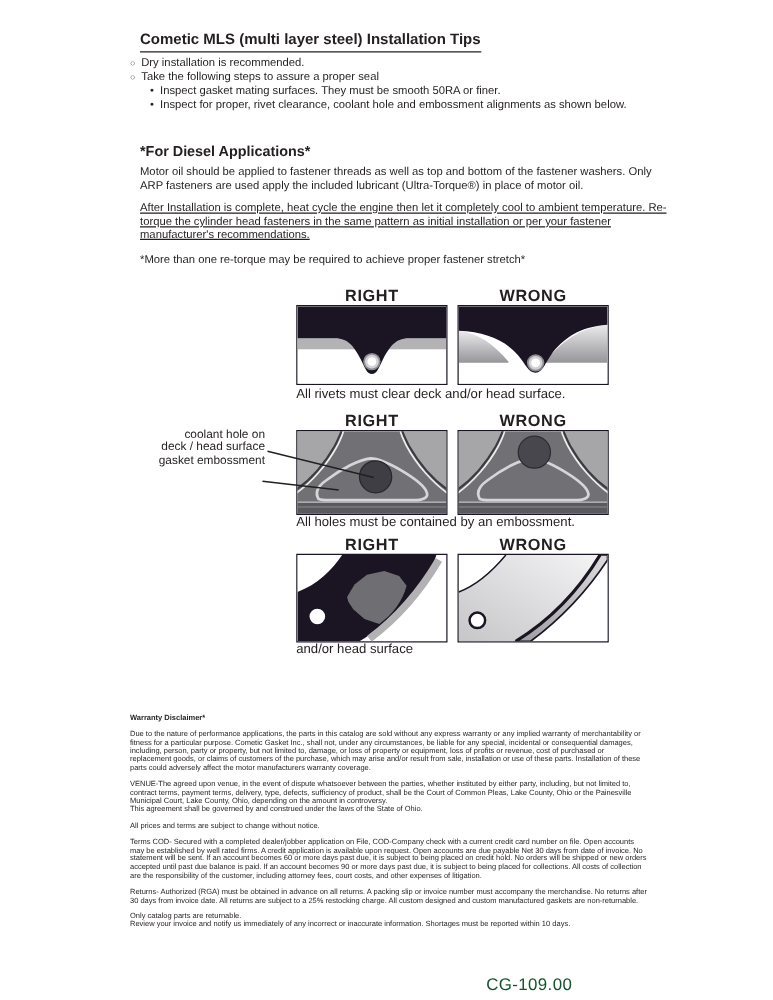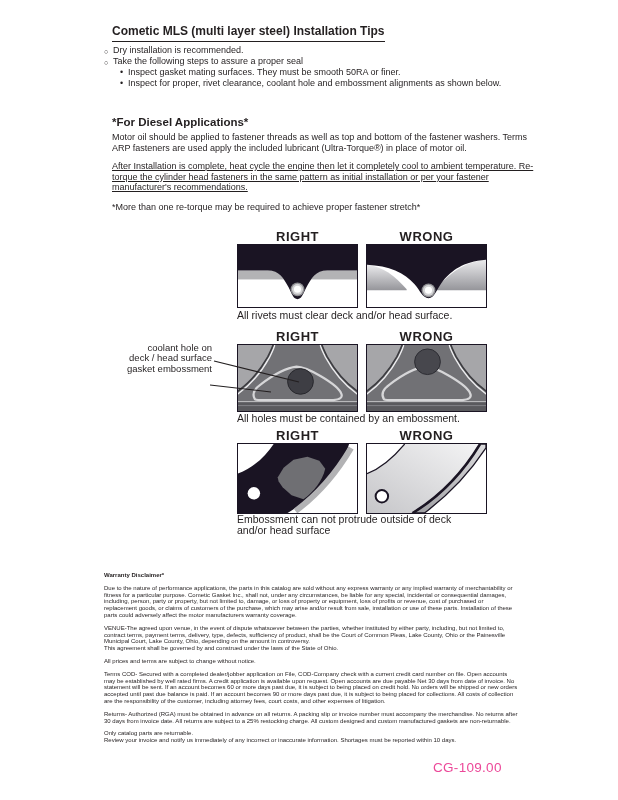--- a/index.html
+++ b/index.html
@@ -19,38 +19,38 @@
   .dbox{width:121px;box-sizing:border-box;border:1.6px solid #1a1423;background:#fff;}
   .dbox svg{display:block;width:100%;height:100%;}
   .caption{font-size:10.5px;line-height:11px;white-space:nowrap;}
   .ann{left:60px;top:343px;width:152px;text-align:right;font-size:9.5px;line-height:10.3px;}
   .ann .ann2{}
   .leader{left:205px;top:340px;}
   .disc{left:104px;top:572px;width:414px;font-size:6px;line-height:6.8px;}
   .disc p{margin:0;}
   .disc p.gap{margin-top:6px;}
   .disc .dh{font-weight:700;margin-bottom:5px;}
-  .pagenum{left:389px;top:760px;font-size:13.5px;color:#ec4899;letter-spacing:.3px;margin-left:44px;}
+  .pagenum{left:389px;top:780px;font-size:13.5px;color:#14532d;letter-spacing:.3px;}
 </style>
 </head>
 <body>
 
 <div class="page">
 
   <div class="abs title">Cometic MLS (multi layer steel) Installation Tips</div>
 
   <div class="abs tips">
     <div class="tip"><span class="mk">○</span><span>Dry installation is recommended.</span></div>
     <div class="tip"><span class="mk">○</span><span>Take the following steps to assure a proper seal</span></div>
     <div class="tip sub"><span class="mk">•</span><span>Inspect gasket mating surfaces.  They must be smooth 50RA or finer.</span></div>
     <div class="tip sub"><span class="mk">•</span><span>Inspect for proper, rivet clearance, coolant hole and embossment alignments as shown below.</span></div>
   </div>
 
   <div class="abs h2">*For Diesel Applications*</div>
-  <div class="abs body-p" style="top:132px;">Motor oil should be applied to fastener threads as well as top and bottom of the fastener washers. Terms ARP fasteners are used apply the included lubricant (Ultra-Torque®) in place of motor oil.</div>
+  <div class="abs body-p" style="top:132px;">Motor oil should be applied to fastener threads as well as top and bottom of the fastener washers. Only ARP fasteners are used apply the included lubricant (Ultra-Torque®) in place of motor oil.</div>
   <div class="abs body-p" style="top:161px;text-decoration:underline;">After Installation is complete, heat cycle the engine then let it completely cool to ambient temperature. Re-torque the cylinder head fasteners in the same pattern as initial installation or per your fastener manufacturer's recommendations.</div>
   <div class="abs body-p" style="top:202px;">*More than one re-torque may be required to achieve proper fastener stretch*</div>
 
   <div class="abs dlabel" style="left:237px;top:229px;">RIGHT</div>
   <div class="abs dlabel" style="left:366px;top:229px;">WRONG</div>
 
   <div class="abs dbox" style="left:237px;top:244px;height:64px;">
     <svg viewBox="0 0 120 63" preserveAspectRatio="none">
       <rect width="120" height="63" fill="#ffffff"></rect>
       <rect x="0" y="26" width="120" height="9" fill="#b3b3b5"></rect>
@@ -152,21 +152,20 @@
       </defs>
       <rect width="120" height="70" fill="#ffffff"></rect>
       <path d="M38,0 C28,12 16,24 0,30 L0,70 H46 C72,54 96,30 114,0 Z" fill="url(#g3a)"></path>
       <path d="M114,0 C96,30 72,54 46,70 H58 C82,52 103,30 120,4 V0 Z" fill="url(#g3b)" stroke="#1a1423" stroke-width="1.3"></path>
       <path d="M114,0 C96,30 72,54 46,70" stroke="#1a1423" stroke-width="2.6" fill="none"></path>
       <path d="M38,0 C28,12 16,24 0,30" stroke="#1a1423" stroke-width="1.2" fill="none"></path>
       <circle cx="15" cy="53" r="6.3" fill="#ffffff" stroke="#1a1423" stroke-width="2"></circle>
     </svg>
   </div>
   <div class="abs caption" style="left:237px;top:514px;white-space:normal;width:280px;">
-    <div>Embossment can not protrude outside of deck</div>
     <div>and/or head surface</div>
   </div>
 
   <div class="abs disc">
     <p class="dh">Warranty Disclaimer*</p>
     <p class="gap">Due to the nature of performance applications, the parts in this catalog are sold without any express warranty or any implied warranty of merchantability or fitness for a particular purpose.  Cometic Gasket Inc., shall not, under any circumstances, be liable for any special, incidental or consequential damages, including, person, party or property, but not limited to, damage, or loss of property or equipment, loss of profits or revenue, cost of purchased or replacement goods, or claims of customers of the purchase, which may arise and/or result from sale, installation or use of these parts.  Installation of these parts could adversely affect the motor manufacturers warranty coverage.</p>
     <p class="gap">VENUE-The agreed upon venue, in the event of dispute whatsoever between the parties, whether instituted by either party, including, but not limited to, contract terms, payment terms, delivery, type, defects, sufficiency of product, shall be the Court of Common Pleas, Lake County, Ohio or the Painesville Municipal Court, Lake County, Ohio, depending on the amount in controversy.</p>
     <p>This agreement shall be governed by and construed under the laws of the State of Ohio.</p>
     <p class="gap">All prices and terms are subject to change without notice.</p>
     <p class="gap">Terms COD- Secured with a completed dealer/jobber application on File, COD-Company check with a current credit card number on file.  Open accounts may be established by well rated firms.  A credit application is available upon request.  Open accounts are due payable Net 30 days from date of invoice.  No statement will be sent.  If an account becomes 60 or more days past due, it is subject to being placed on credit hold.  No orders will be shipped or new orders accepted until past due balance is paid.  If an account becomes 90 or more days past due, it is subject to being placed for collections.  All costs of collection are the responsibility of the customer, including attorney fees, court costs, and other expenses of litigation.</p>

